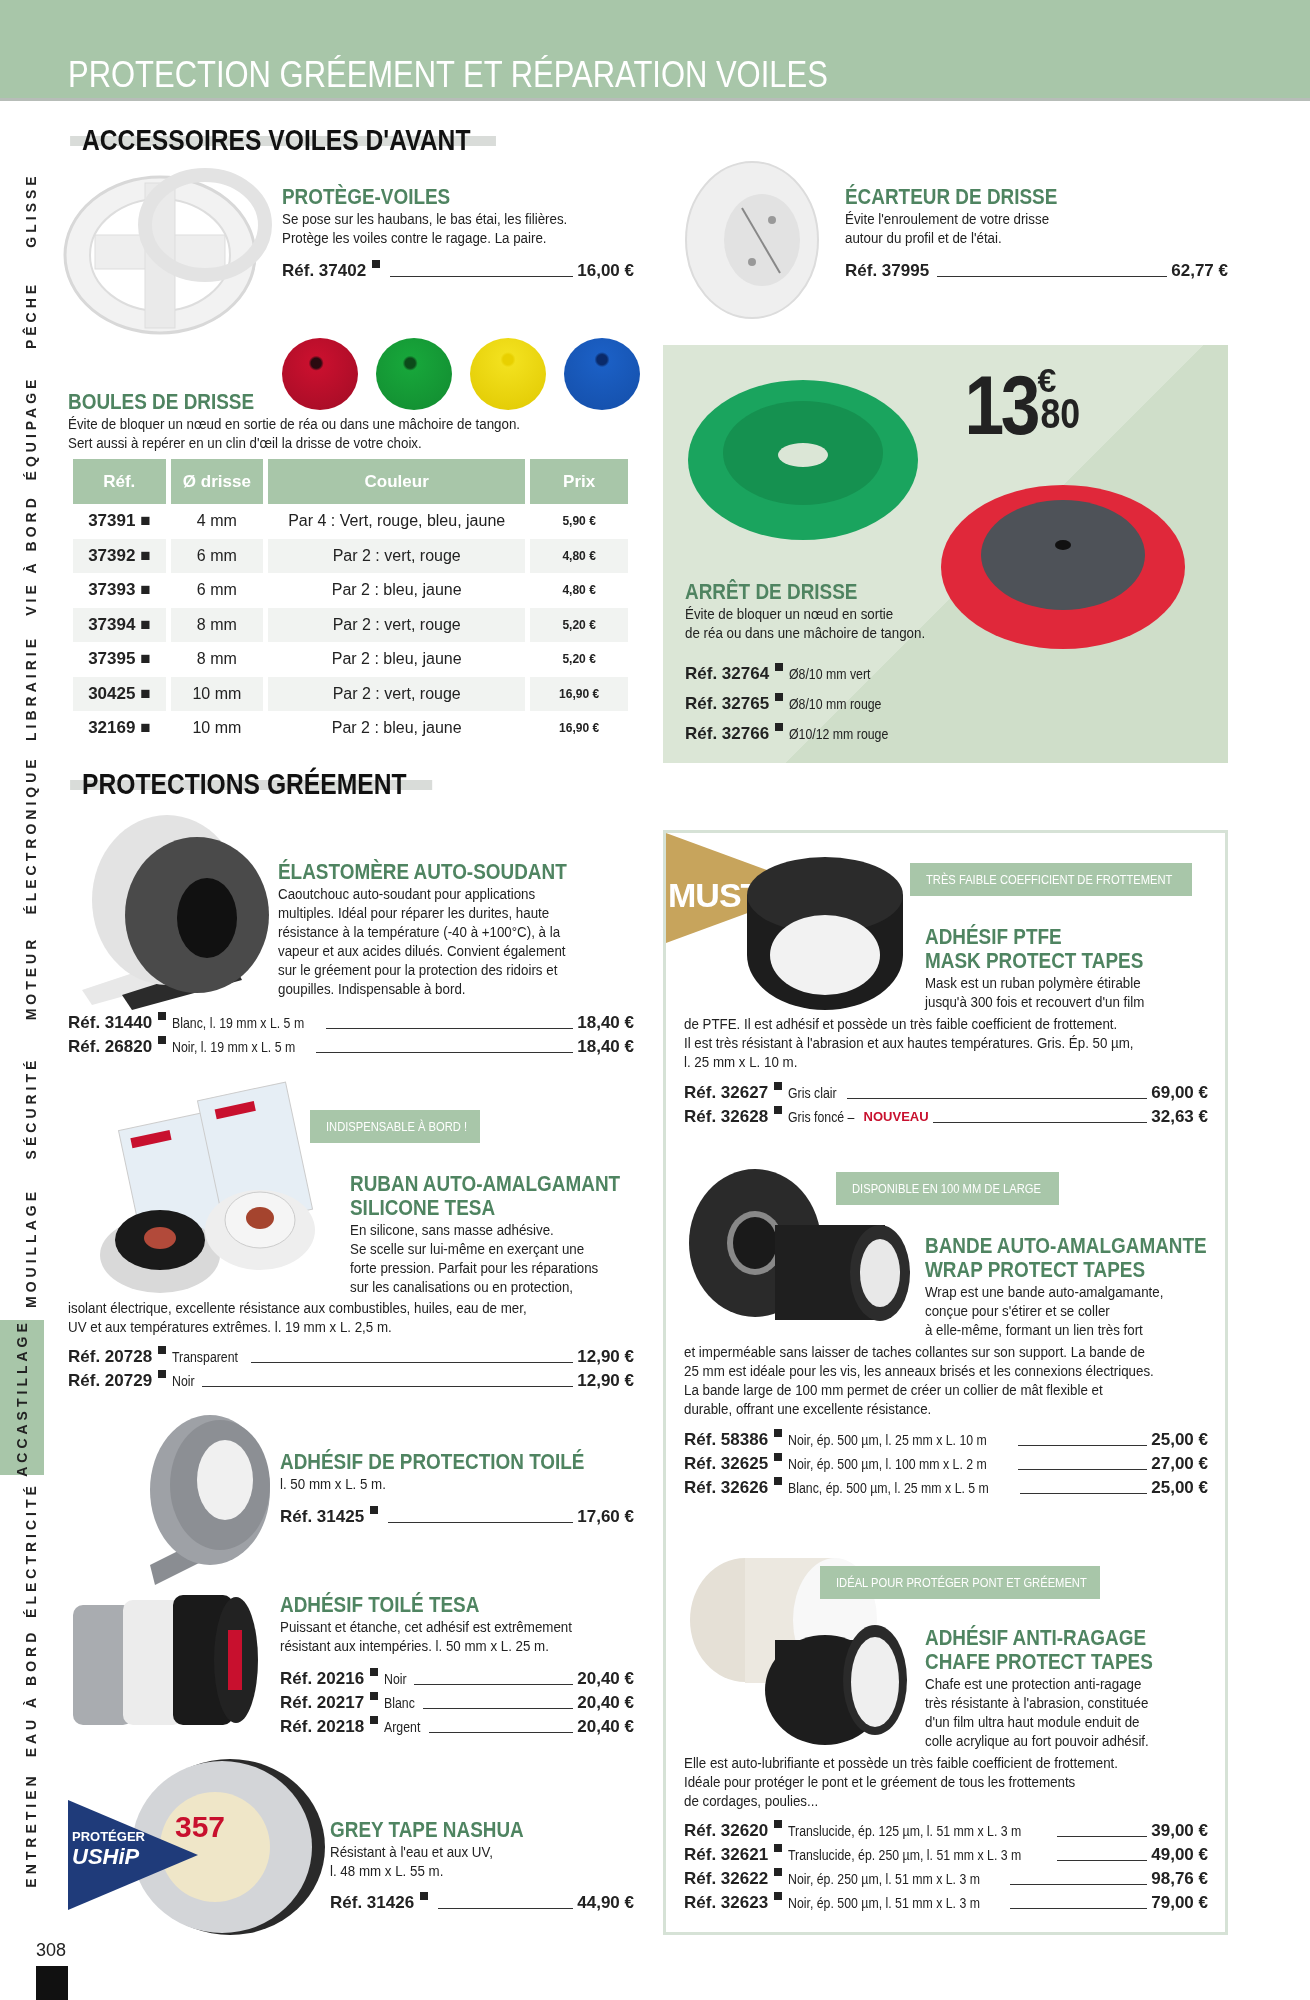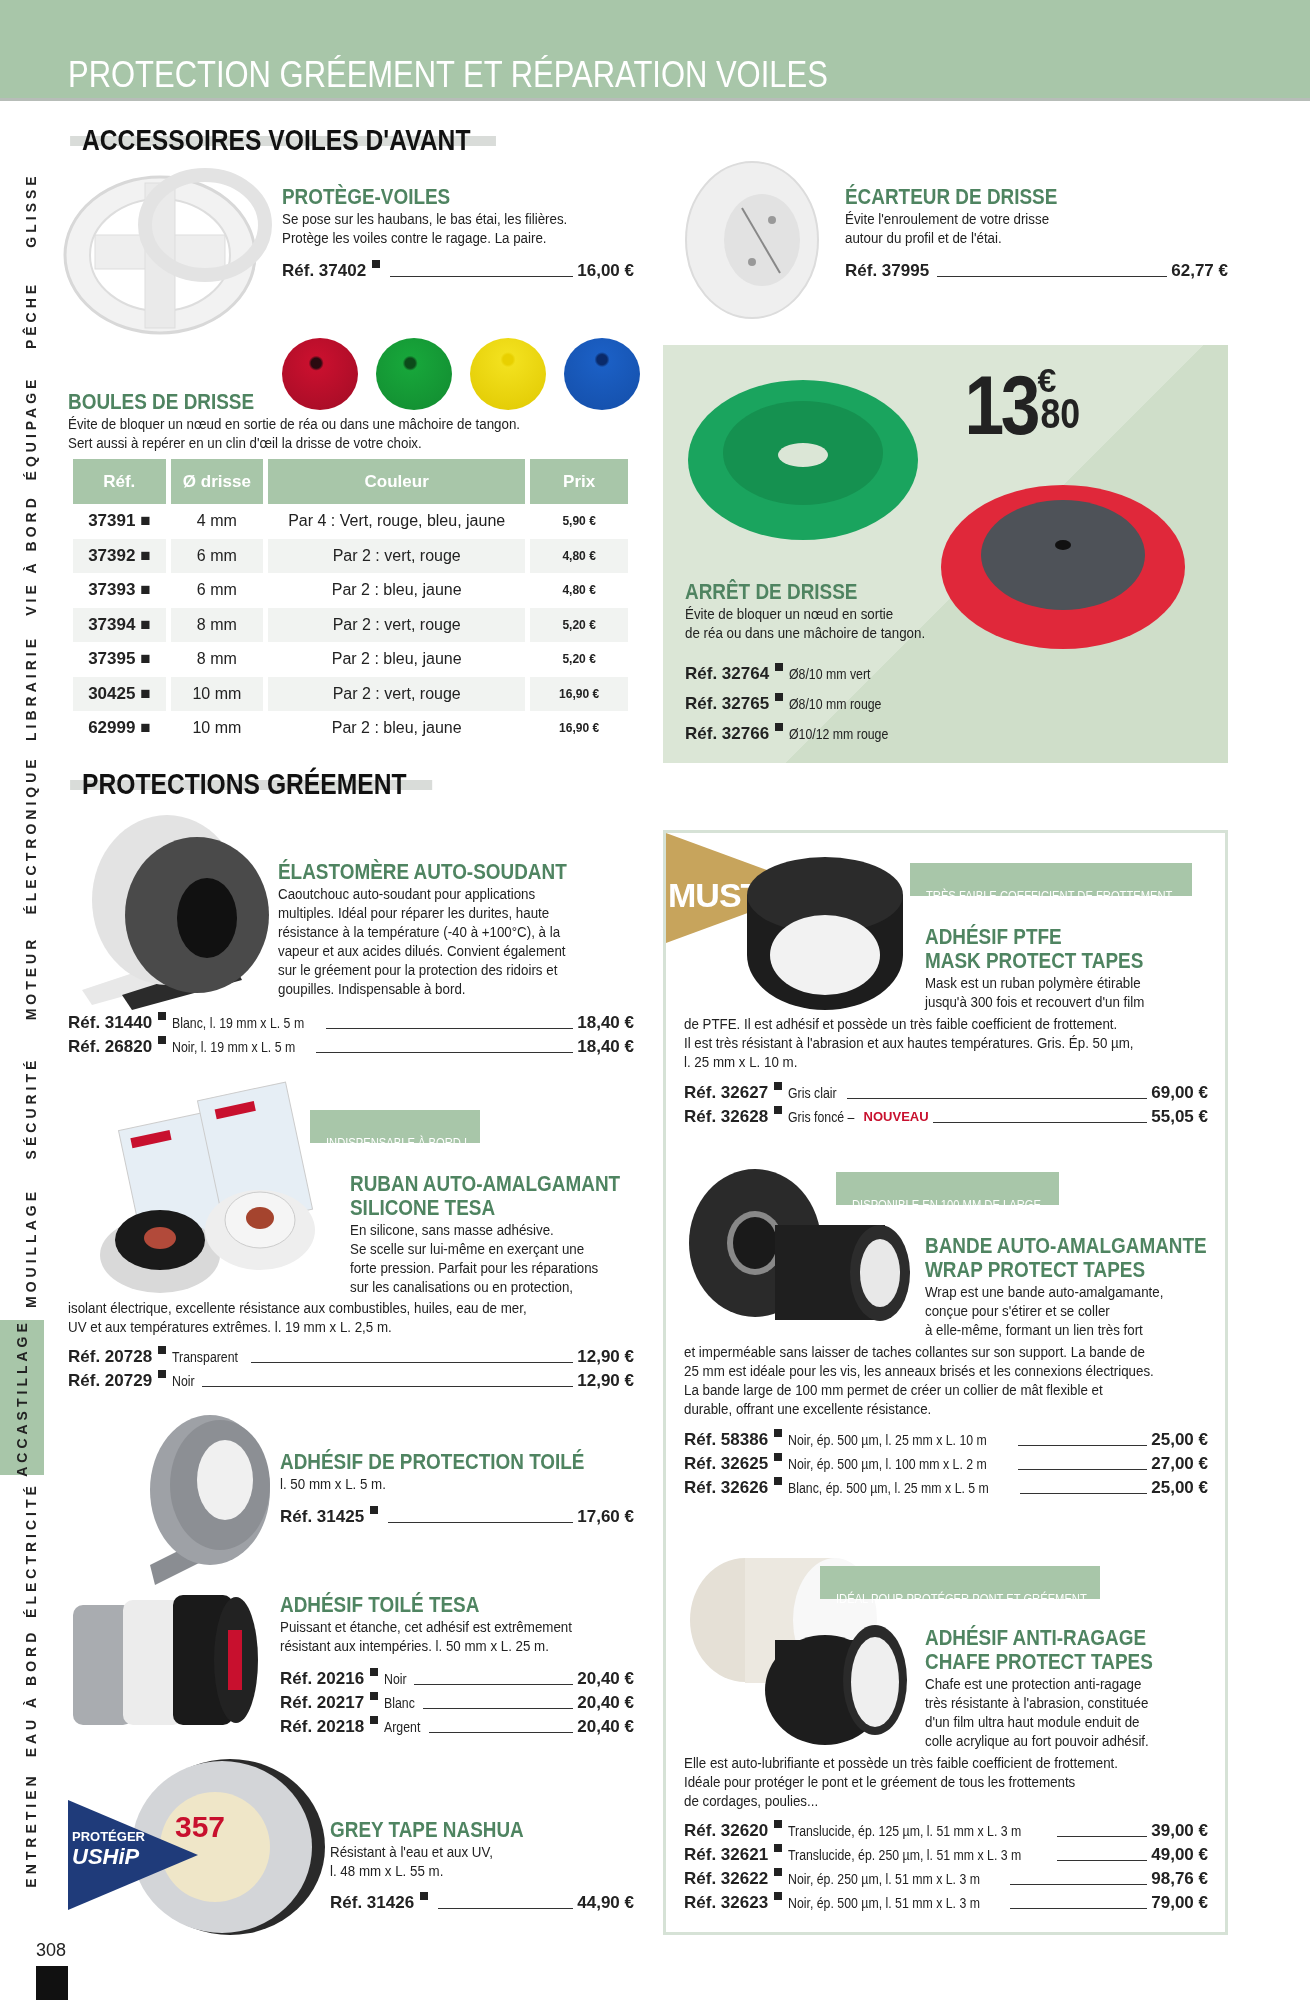--- a/index.html
+++ b/index.html
@@ -14,21 +14,21 @@
 .sec-title .bar{position:absolute;left:-14px;right:-30px;top:12px;height:10px;background:#d9dcd9;z-index:-1}
 .ptitle{font-size:22px;font-weight:700;color:#4f8461;white-space:nowrap;transform:scaleX(.86);transform-origin:left;line-height:24px}
 .desc{font-size:15.5px;line-height:19px;color:#222;transform:scaleX(.86);transform-origin:left;white-space:nowrap}
 .ref{display:flex;font-size:16px;line-height:22px;white-space:nowrap}
 .ref b{font-weight:700;font-size:17px}
 .ref .sq{display:inline-block;width:8px;height:8px;background:#222;margin:0 6px 6px 6px}
 .ref .var{font-size:14px;transform:scaleX(.88);transform-origin:left}
 .ref .dots{flex:1;border-bottom:1.5px solid #333;margin:0 4px 5px 4px}
 .ref .price{font-weight:700;font-size:17px}
 .abs{position:absolute}
-.tag{position:absolute;background:#a8c6a9;color:#fff;font-size:13px;padding:16px 16px;height:33px;line-height:33px;white-space:nowrap}
+.tag{position:absolute;background:#a8c6a9;color:#fff;font-size:13px;padding:0 16px;height:33px;line-height:33px;white-space:nowrap}
 .tag span{display:inline-block;transform:scaleX(.86);transform-origin:left}
 table.bd{position:absolute;left:68px;top:459px;width:565px;border-collapse:separate;border-spacing:5px 0}
 table.bd th{background:#a8c6a9;color:#fff;height:45px;font-size:17px;font-weight:700}
 table.bd td{height:34.5px;font-size:16px;text-align:center}
 table.bd tr:nth-child(even) td{background:#f1f3f1}
 table.bd td.r{font-weight:700;font-size:17px}
 table.bd td.p{font-weight:700;font-size:12px}
 .box{position:absolute;border:3px solid #d6e2d6}
 .promo{position:absolute;left:663px;top:345px;width:565px;height:418px;background:linear-gradient(135deg,#dbe6d6 0%,#dbe6d6 55%,#cfdec9 55%,#cfdec9 100%)}
 .page-num{position:absolute;left:36px;top:1940px;font-size:18px}
@@ -173,21 +173,21 @@
         <td>Par 2 : bleu, jaune</td>
         <td class="p">5,20 €</td>
       </tr>
     <tr>
         <td class="r"><span>30425</span> ■</td>
         <td>10 mm</td>
         <td>Par 2 : vert, rouge</td>
         <td class="p">16,90 €</td>
       </tr>
     <tr>
-        <td class="r"><span>62999</span> ■</td>
+        <td class="r"><span>32169</span> ■</td>
         <td>10 mm</td>
         <td>Par 2 : bleu, jaune</td>
         <td class="p">16,90 €</td>
       </tr>
   </tbody>
 </table>
 
 <div class="promo">
   <svg class="abs" style="left:20px;top:30px" width="240" height="170">
     <ellipse cx="120" cy="85" rx="115" ry="80" fill="#1aa45e"></ellipse>
@@ -406,21 +406,21 @@
     <span class="var">Gris clair</span>
     <span class="dots"></span>
     <span class="price">69,00 €</span>
   </div>
 <div class="ref abs" style="left:684px;top:1106px;width:524px">
     <b>Réf. 32628</b>
     <span class="sq"></span>
     <span class="var">Gris foncé – </span>
     <span style="color:#c8102e;font-weight:700;font-size:13px">NOUVEAU</span>
     <span class="dots"></span>
-    <span class="price">55,05 €</span>
+    <span class="price">32,63 €</span>
   </div>
 
 <svg class="abs" style="left:685px;top:1165px" width="230" height="165">
   <ellipse cx="70" cy="78" rx="66" ry="74" fill="#2a2a2a"></ellipse>
   <ellipse cx="70" cy="78" rx="28" ry="32" fill="#888"></ellipse>
   <ellipse cx="70" cy="78" rx="22" ry="26" fill="#1a1a1a"></ellipse>
   <rect x="90" y="60" width="110" height="95" fill="#1f1f1f"></rect>
   <ellipse cx="195" cy="108" rx="30" ry="48" fill="#2c2c2c"></ellipse>
   <ellipse cx="195" cy="108" rx="20" ry="34" fill="#e8e8e8"></ellipse>
 </svg>

